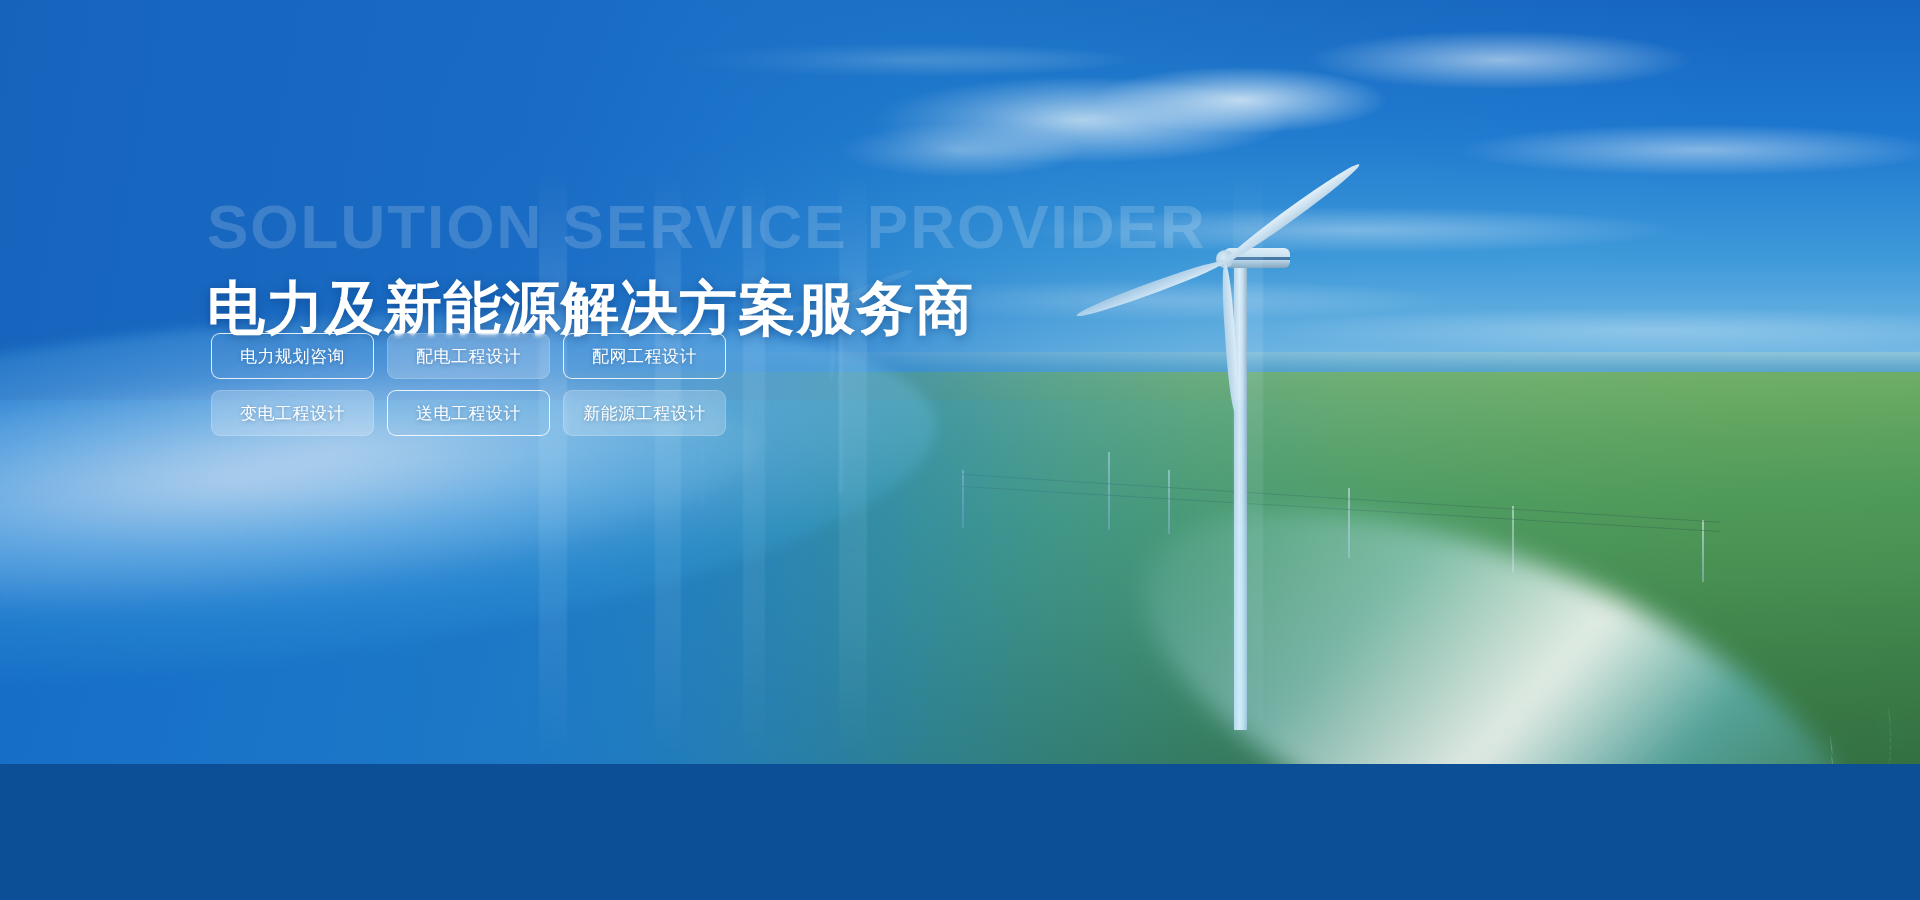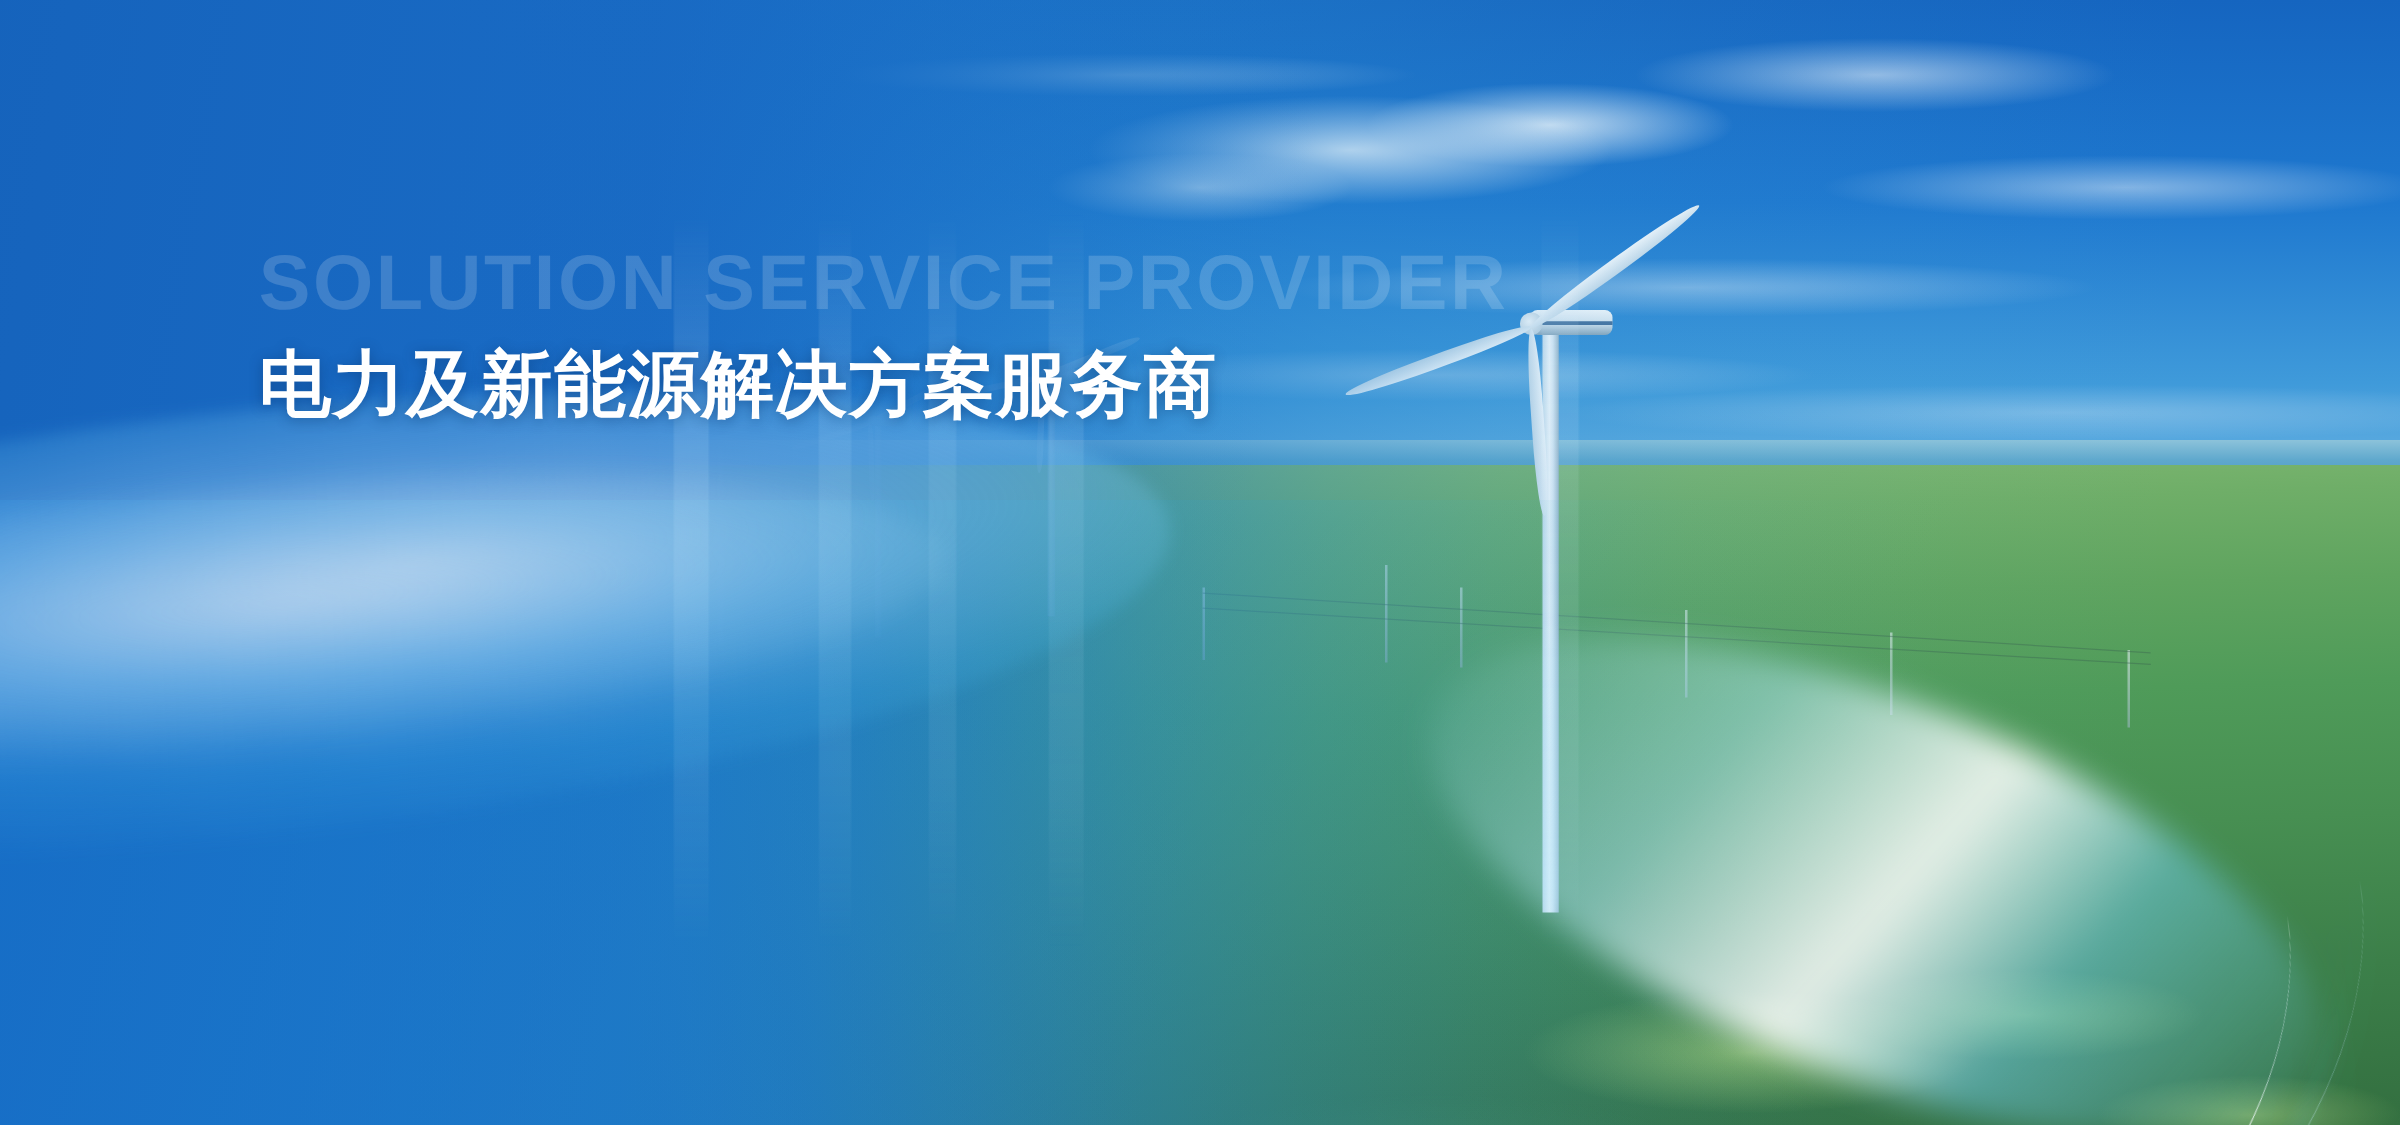--- a/index.html
+++ b/index.html
@@ -1,19 +1,19 @@
 <!DOCTYPE html>
 <html><head>
 <meta charset="utf-8">
 <style>
   html,body{margin:0;padding:0;background:#0d4f96;}
   body{font-family:"Liberation Sans","DejaVu Sans",sans-serif;}
 
   #stage{
-    position:relative;width:1920px;height:900px;overflow:hidden;
+    position:relative;width:1920px;height:764px;overflow:hidden;
     background:#1d4ed8;
   }
 
   
   .layer{position:absolute;inset:0;}
 
   
   .sky{
     background:
       linear-gradient(180deg,
@@ -347,15 +347,23 @@
     <div class="arc arcA"></div>
     <div class="hot"></div>
   </div>
 
   <div class="content">
 
     <div class="ghost-title">SOLUTION SERVICE PROVIDER</div>
 
     <h1 class="main-title">电力及新能源解决方案服务商</h1>
 
+    <div class="btn-grid">
+      <div class="btn outline">电力规划咨询</div>
+      <div class="btn fill">配电工程设计</div>
+      <div class="btn outline">配网工程设计</div>
+      <div class="btn fill">变电工程设计</div>
+      <div class="btn outline">送电工程设计</div>
+      <div class="btn fill">新能源工程设计</div>
+    </div>
 
   </div>
 </div>
 
 </body></html>

